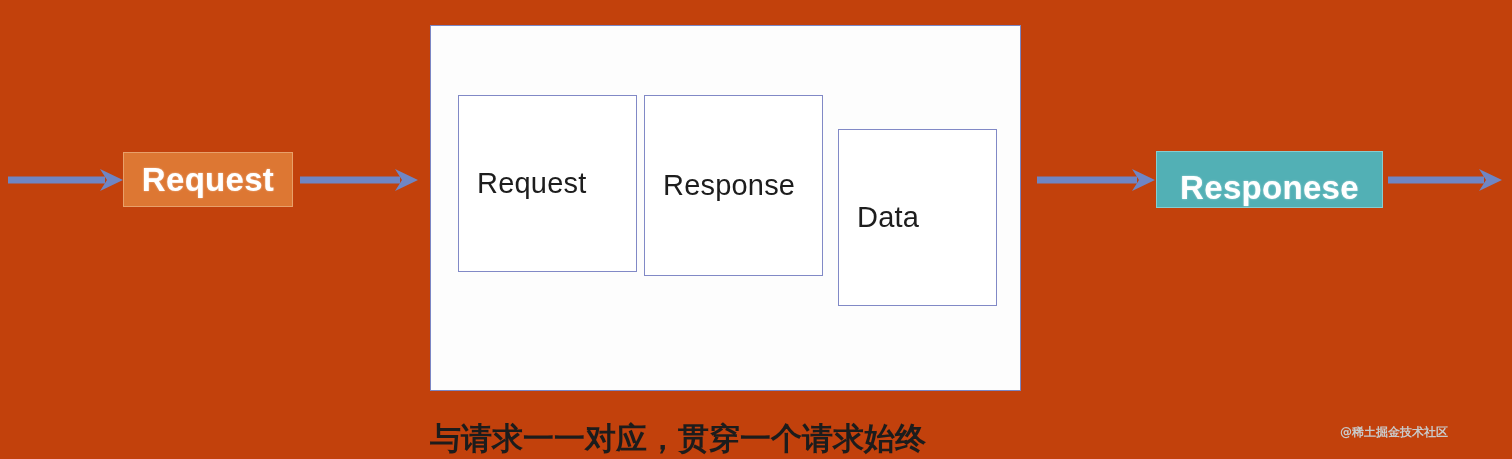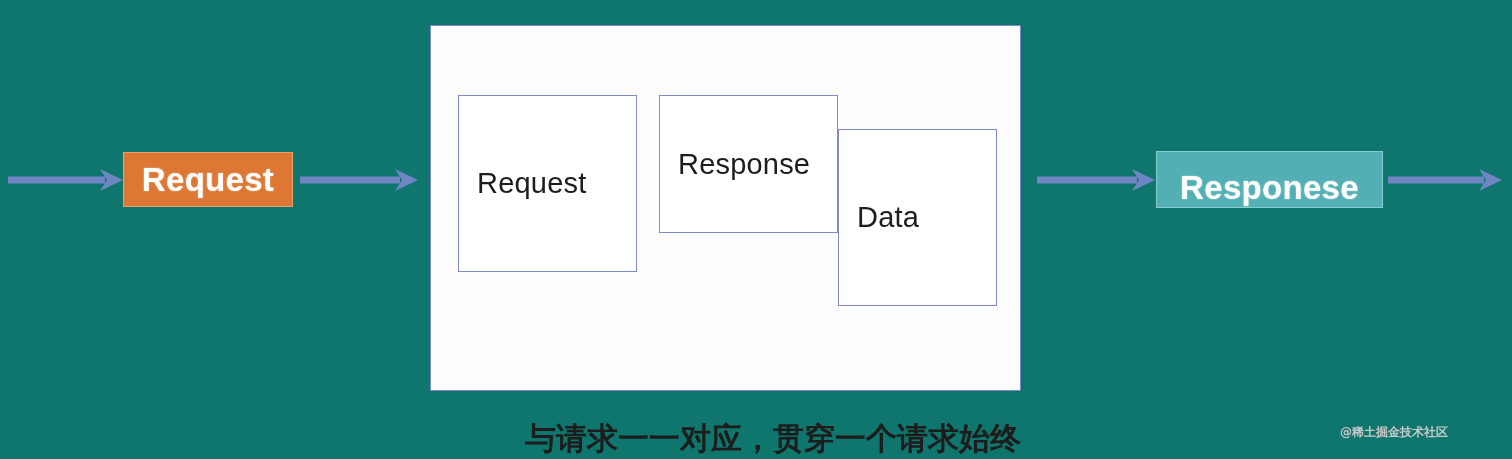--- a/index.html
+++ b/index.html
@@ -10,21 +10,21 @@
     width: 1512px;
     height: 459px;
     background: #fcfcfc;
     font-family: "Liberation Sans", "DejaVu Sans", sans-serif;
     overflow: hidden;
   }
   #stage {
     position: relative;
     width: 1512px;
     height: 459px;
-    background: #0f766e;
+    background: #c2410c;
   }
 
   
   .arrow {
     position: absolute;
     height: 26px;
     display: block;
   }
   .arrow svg { display: block; overflow: visible; }
 
@@ -82,21 +82,21 @@
     text-align: center;
     letter-spacing: 0.3px;
     white-space: nowrap;
   }
 
   .caption {
     position: absolute;
     font-size: 31px;
     color: #1c1c1c;
     font-weight: 600;
-    text-align: right;
+    text-align: left;
     white-space: nowrap;
     font-family: "DejaVu Sans", "Liberation Sans", sans-serif;
   }
 
   .watermark {
     position: absolute;
     font-size: 12px;
     color: #c9c9c9;
     white-space: nowrap;
     font-family: "DejaVu Sans", "Liberation Sans", sans-serif;
@@ -125,21 +125,21 @@
       <path d="M 95 2 L 118 13 L 95 24 L 102 13 Z" fill="#6f86c4"></path>
     </svg>
   </div>
 
   <div class="context-box" style="left:430px; top:25px; width:591px; height:366px;">
 
     <div class="inner-box" style="left:27px; top:69px; width:179px; height:177px;">
       <span class="inner-label">Request</span>
     </div>
 
-    <div class="inner-box" style="left:228px; top:69px; width:179px; height:138px;">
+    <div class="inner-box" style="left:213px; top:69px; width:179px; height:181px;">
       <span class="inner-label">Response</span>
     </div>
 
     <div class="inner-box" style="left:407px; top:69px; width:159px; height:177px;margin-top:34px;">
       <span class="inner-label">Data</span>
     </div>
 
   </div>
 
   <div class="arrow" style="left:1037px; top:167px; width:118px;">

